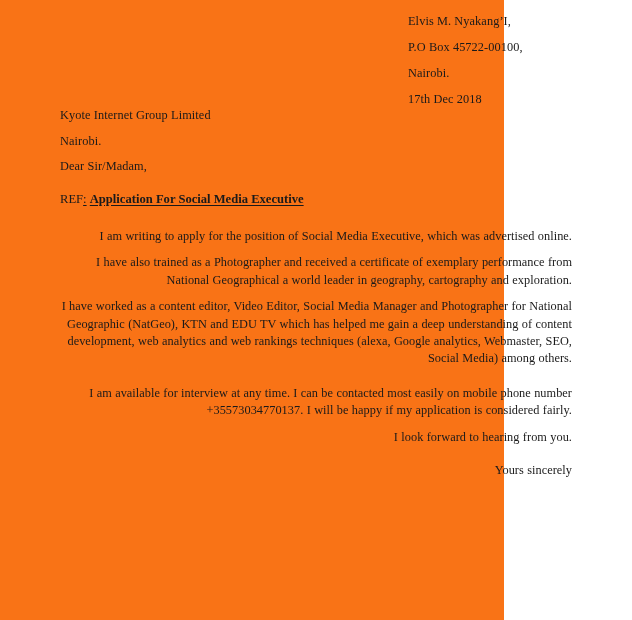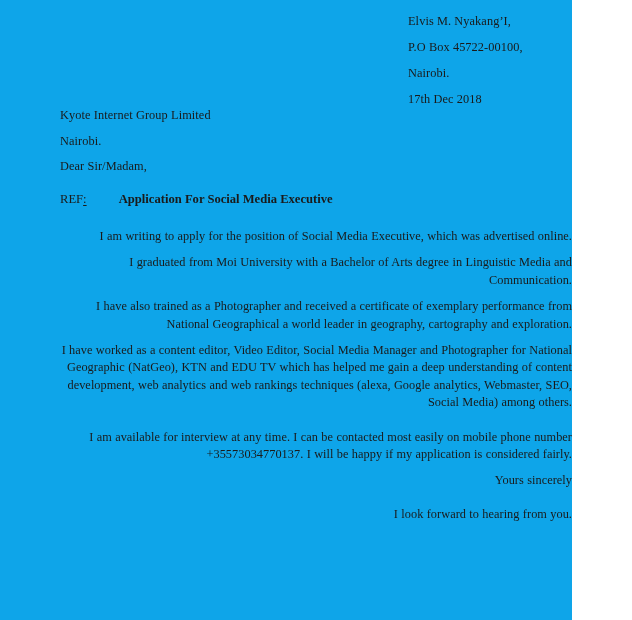--- a/index.html
+++ b/index.html
@@ -12,23 +12,23 @@
     height: 620px;
     position: relative;
     overflow: hidden;
     font-family: "Liberation Serif", "DejaVu Serif", serif;
     color: #1a1a1a;
     -webkit-font-smoothing: antialiased;
   }
 
   .page {
     position: relative;
-    width: 572px;
+    width: 504px;
     height: 620px;
-    background: #0ea5e9;
+    background: #f97316;
   }
 
   
   .sender-block {
     position: absolute;
     left: 408px;
     top: 8px;
     width: 220px;
   }
   .sender-line {
@@ -62,22 +62,22 @@
     top: 190px;
     font-size: 12.6px;
     line-height: 18px;
     white-space: nowrap;
   }
   .ref-label {
     font-weight: normal;
   }
   .ref-underlined {
     font-weight: bold;
+    text-decoration: underline;
     text-underline-offset: 2px;
-    margin-left: 29px;
   }
   .ref-colon {
     text-decoration: underline;
     text-underline-offset: 2px;
   }
 
   
   .body-block {
     position: absolute;
     left: 60px;
@@ -131,28 +131,27 @@
 
   <div class="ref-line">
     <span class="ref-label">REF</span><span class="ref-colon">:</span>&nbsp;<span class="ref-underlined">Application For Social Media Executive</span>
   </div>
 
   <div class="body-block">
 
     <p class="para">I am writing to apply for the position of Social Media Executive, which was advertised online.</p>
 
 
-    <p class="para">I graduated from Moi University with a Bachelor of Arts degree in Linguistic Media and Communication.</p>
 
     <p class="para"><span>I have also trained as a Photographer and received a certificate of exemplary performance from National Geographical a world leader in geography, cartography and </span><span class="spell">exploration.</span></p>
 
     <p class="para">I have worked as a content editor, Video Editor, Social Media Manager and Photographer for National Geographic (NatGeo), KTN and EDU TV which has helped me gain a deep understanding of  content development, web analytics and web rankings techniques (alexa, Google analytics, Webmaster, SEO, Social Media) among others.</p>
 
 
     <p class="para gap-before">I am available for interview at any time. I can be contacted most easily on mobile phone number +35573034770137. I will be happy if my application is considered fairly.</p>
 
+    <p class="para closing">I look forward to hearing from you.</p>
+
     <p class="para closing">Yours sincerely</p>
-
-    <p class="para closing">I look forward to hearing from you.</p>
 
   </div>
 
 </div>
 
 </body></html>

